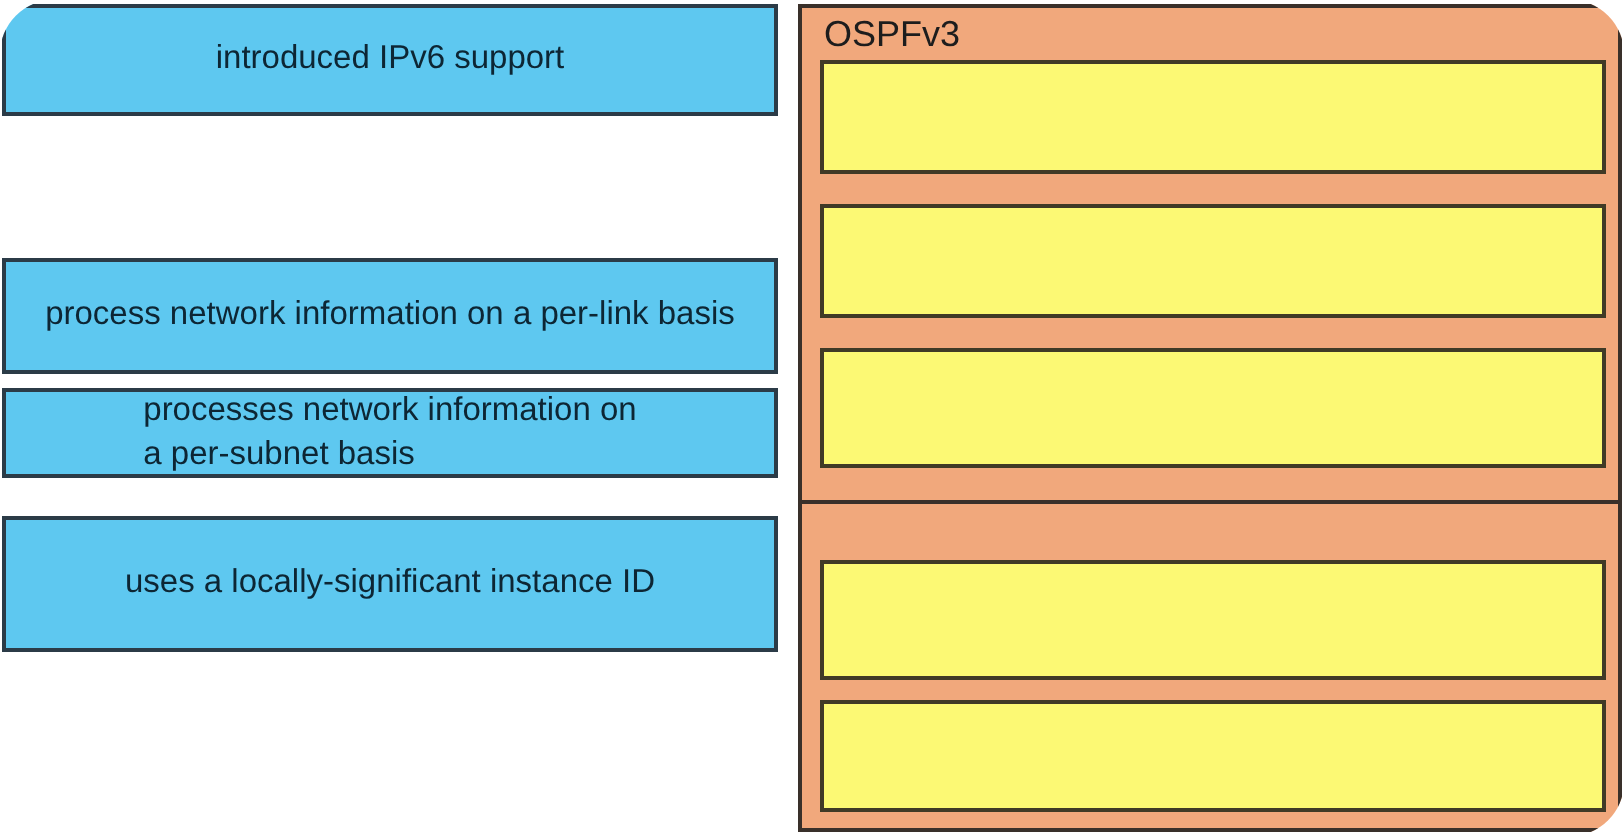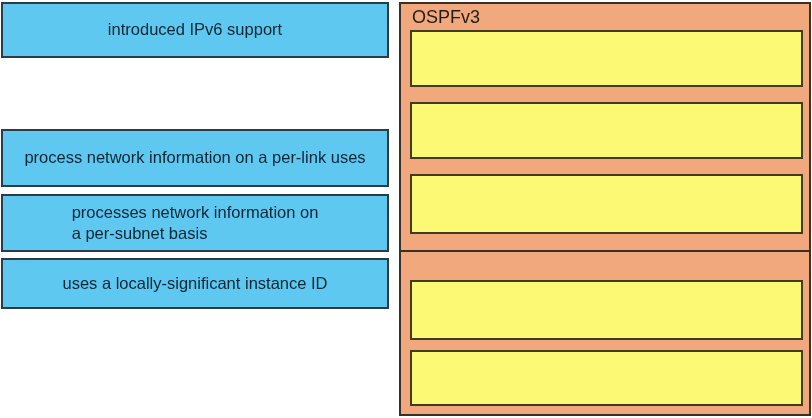--- a/index.html
+++ b/index.html
@@ -7,20 +7,21 @@
     padding: 0;
     background: var(--background, #ffffff);
   }
   .stage {
     position: relative;
     width: 812px;
     height: 418px;
     background: var(--background, #ffffff);
     font-family: "Liberation Sans", sans-serif;
     overflow: hidden;
+    border-radius: 27px;
   }
 
   
   .drag-item {
     position: absolute;
     left: 1px;
     width: 388px;
     box-sizing: border-box;
     background: var(--drag-fill, #5ec8f0);
     border: 2px solid var(--drag-border, #2b3b47);
@@ -33,22 +34,22 @@
     font-size: 16.5px;
     line-height: 1.28;
     color: var(--drag-text, #0d2634);
     text-align: left;
     white-space: pre-line;
   }
   .one-line .drag-label { white-space: nowrap; }
   .item-1 { top: 2px;   height: 56px; }
   .item-2 { top: 65px;  height: 57px; }
   .item-3 { top: 129px; height: 58px; }
-  .item-4 { top: 194px; height: 58px; }
-  .item-5 { top: 258px; height: 51px; }
+  .item-4 { top: 194px; height: 45px; }
+  .item-5 { top: 258px; height: 68px; }
 
   
   .drop-group {
     position: absolute;
     left: 399px;
     width: 412px;
     box-sizing: border-box;
     background: var(--group-fill, #f1a87c);
     border: 2px solid var(--group-border, #39302a);
   }
@@ -77,21 +78,21 @@
 </style>
 </head>
 <body>
 
 <div class="stage">
 
   <div class="drag-item item-1 one-line">
     <span class="drag-label">introduced IPv6 support</span>
   </div>
   <div class="drag-item item-3 one-line">
-    <span class="drag-label">process network information on a per-link uses</span>
+    <span class="drag-label">process network information on a per-link basis</span>
   </div>
   <div class="drag-item item-4">
     <span class="drag-label">processes network information on
 a per-subnet basis</span>
   </div>
   <div class="drag-item item-5 one-line">
     <span class="drag-label">uses a locally-significant instance ID</span>
   </div>
 
   <div class="drop-group group-v3">

